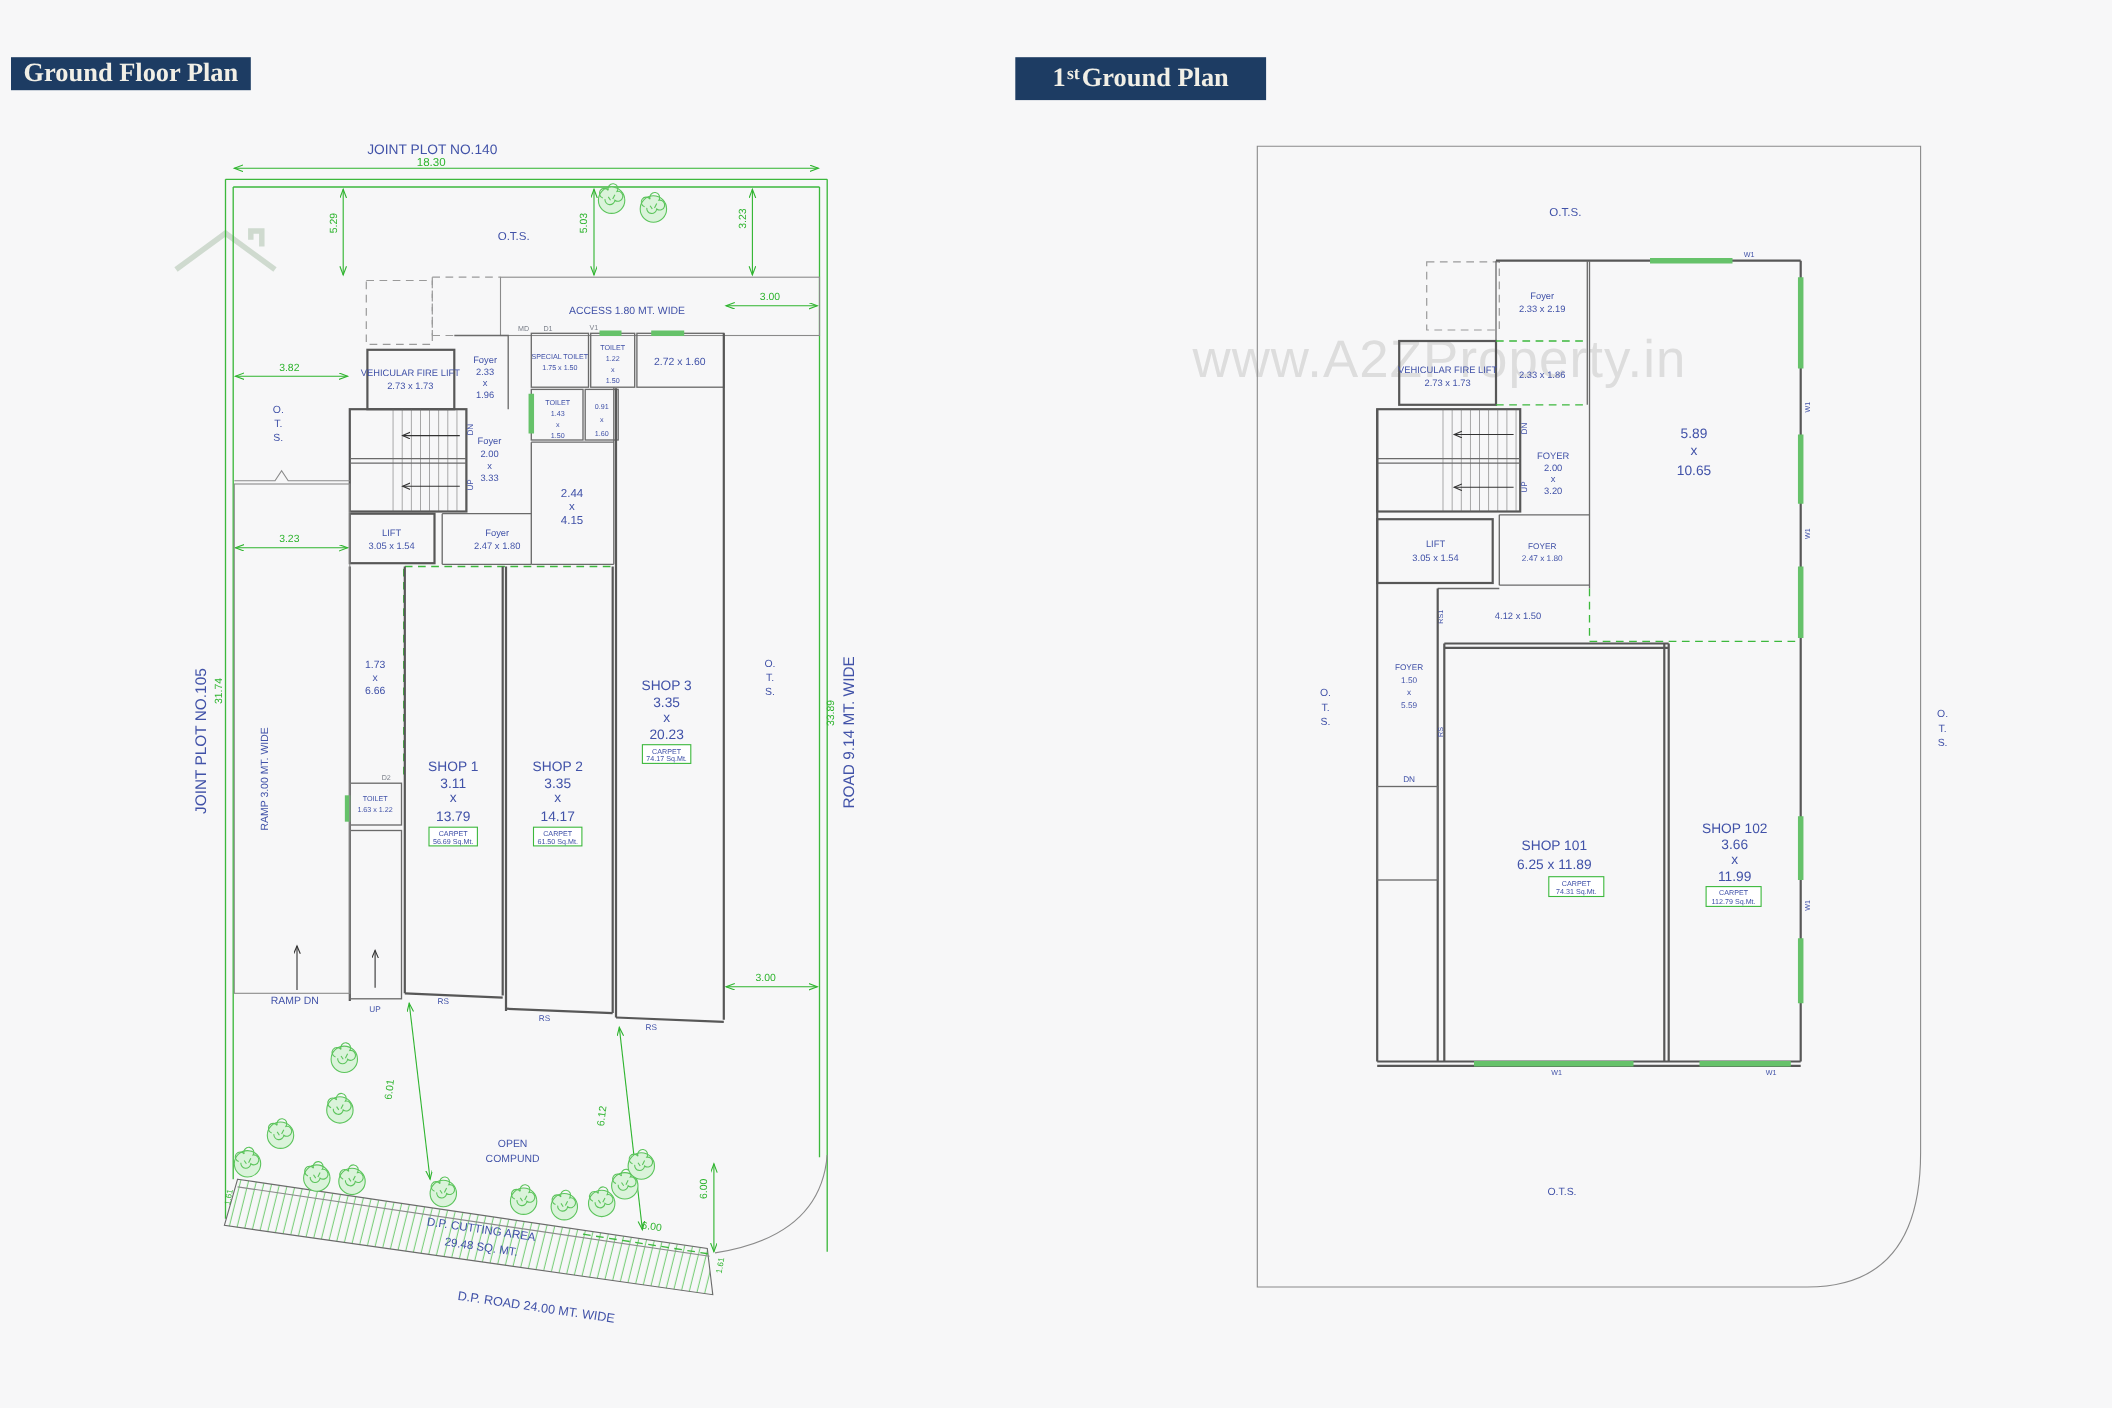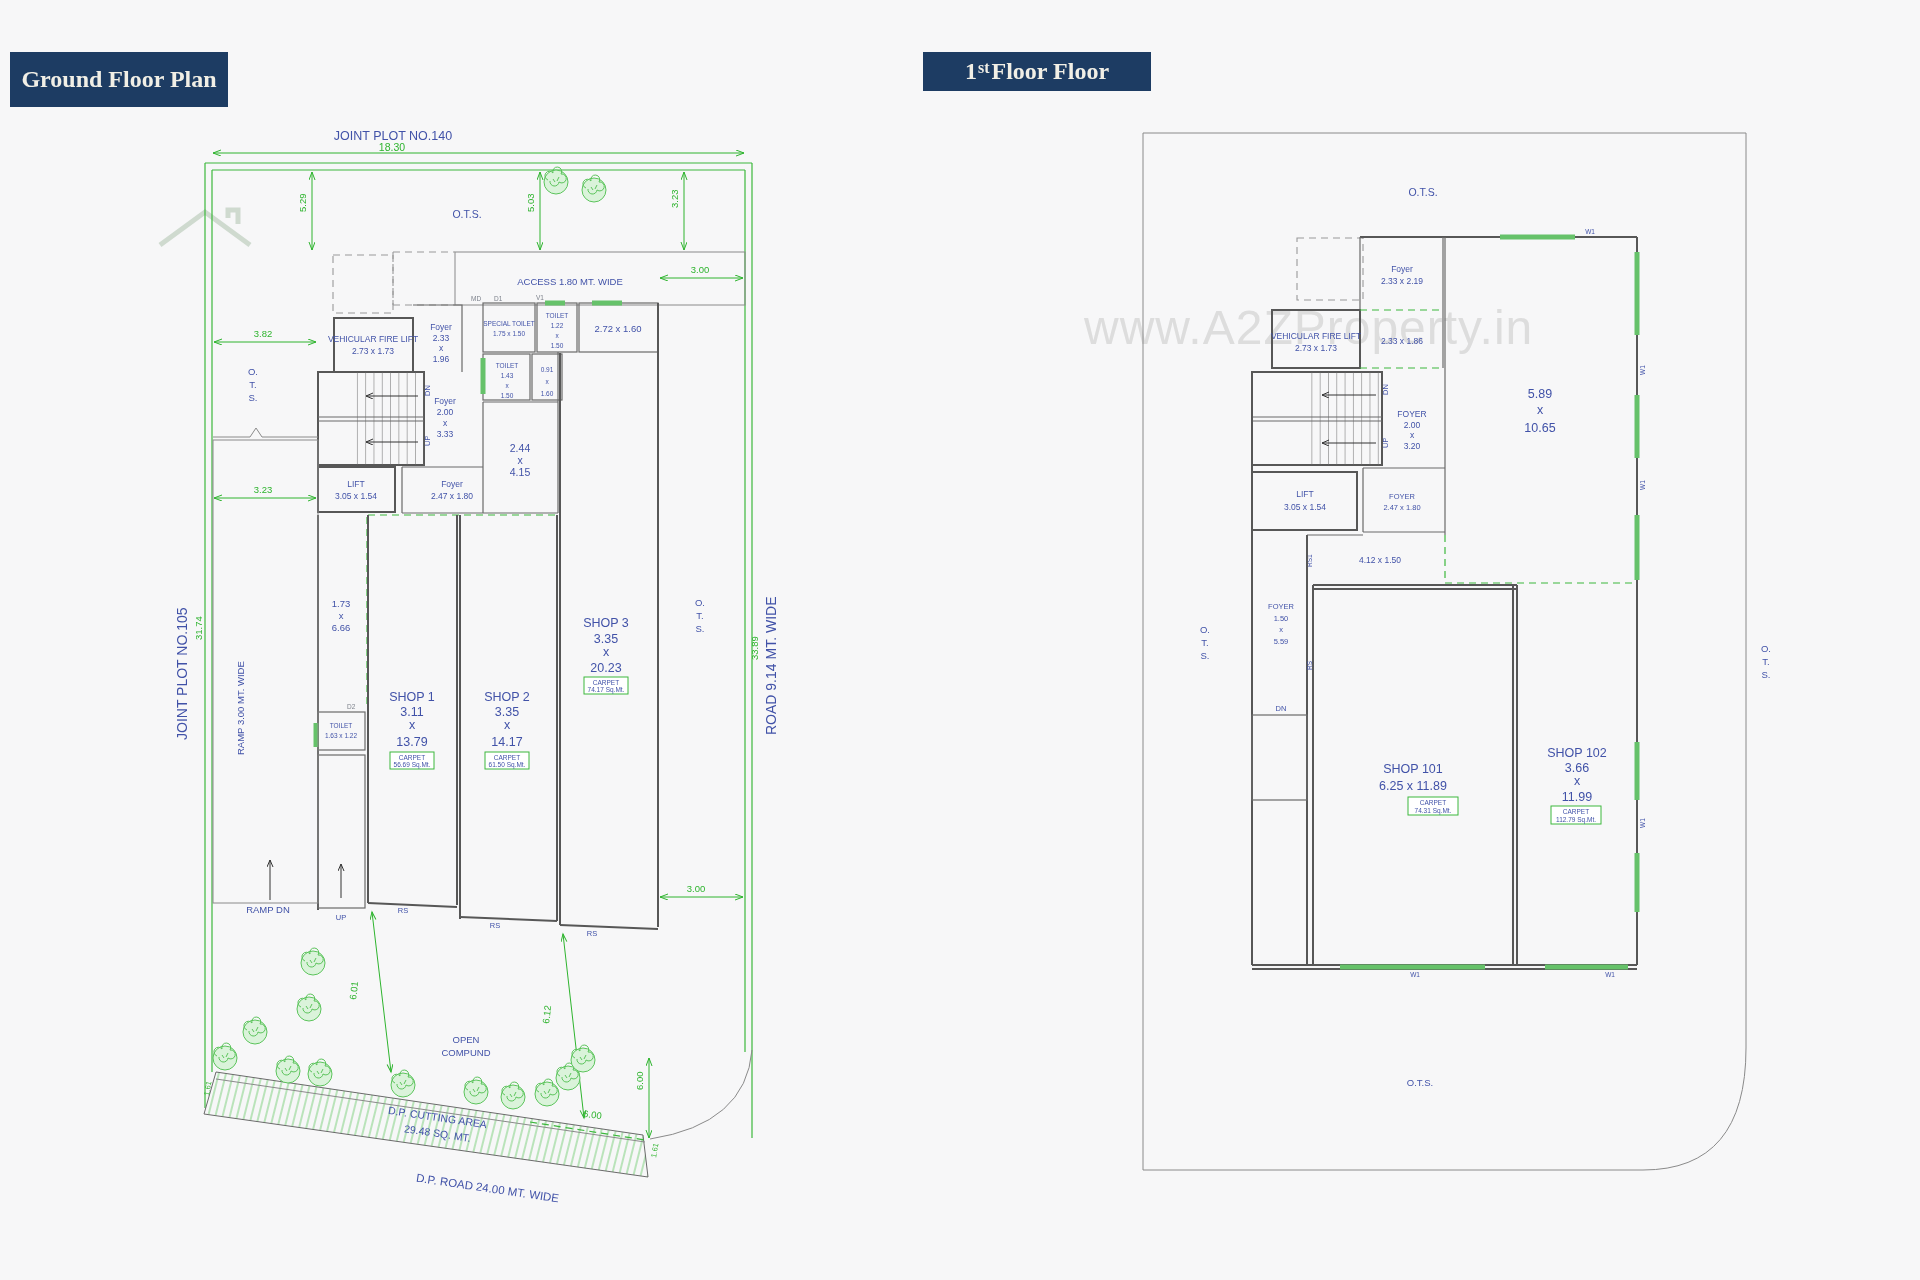--- a/index.html
+++ b/index.html
@@ -37,27 +37,27 @@
 </style>
 </head>
 <body>
 <div class="canvas">
 
 <svg width="120" height="60" style="left:150px;top:200px;opacity:.45">
   <path d="M10,45 L55,12 L100,45 M78,18 V10 h10 v14" fill="none" stroke="#9fb89f" stroke-width="5"></path>
 </svg>
 <div class="wm-right">www.A2ZProperty.in</div>
 
-<div class="title-bar" style="left:10px;top:52px;width:218px;height:55px;">
+<div class="title-bar" style="left:10px;top:52px;width:218px;height:30px;">
   <span>Ground Floor Plan</span>
 </div>
 <div class="title-bar" style="left:923px;top:52px;width:228px;height:39px;">
   <span>1</span>
       <sup>st</sup>
-      <span> Floor Floor</span>
+      <span> Ground Plan</span>
 </div>
 
 <svg width="1920" height="1280" viewBox="0 0 1920 1280">
   <defs>
     <pattern id="pv" width="8.3" height="10" patternUnits="userSpaceOnUse">
       <path d="M0,0 V10" stroke="#666" stroke-width="1"></path>
     </pattern>
     <pattern id="ph" width="10" height="8" patternUnits="userSpaceOnUse">
       <path d="M0,0 H10" stroke="#666" stroke-width="1"></path>
     </pattern>

